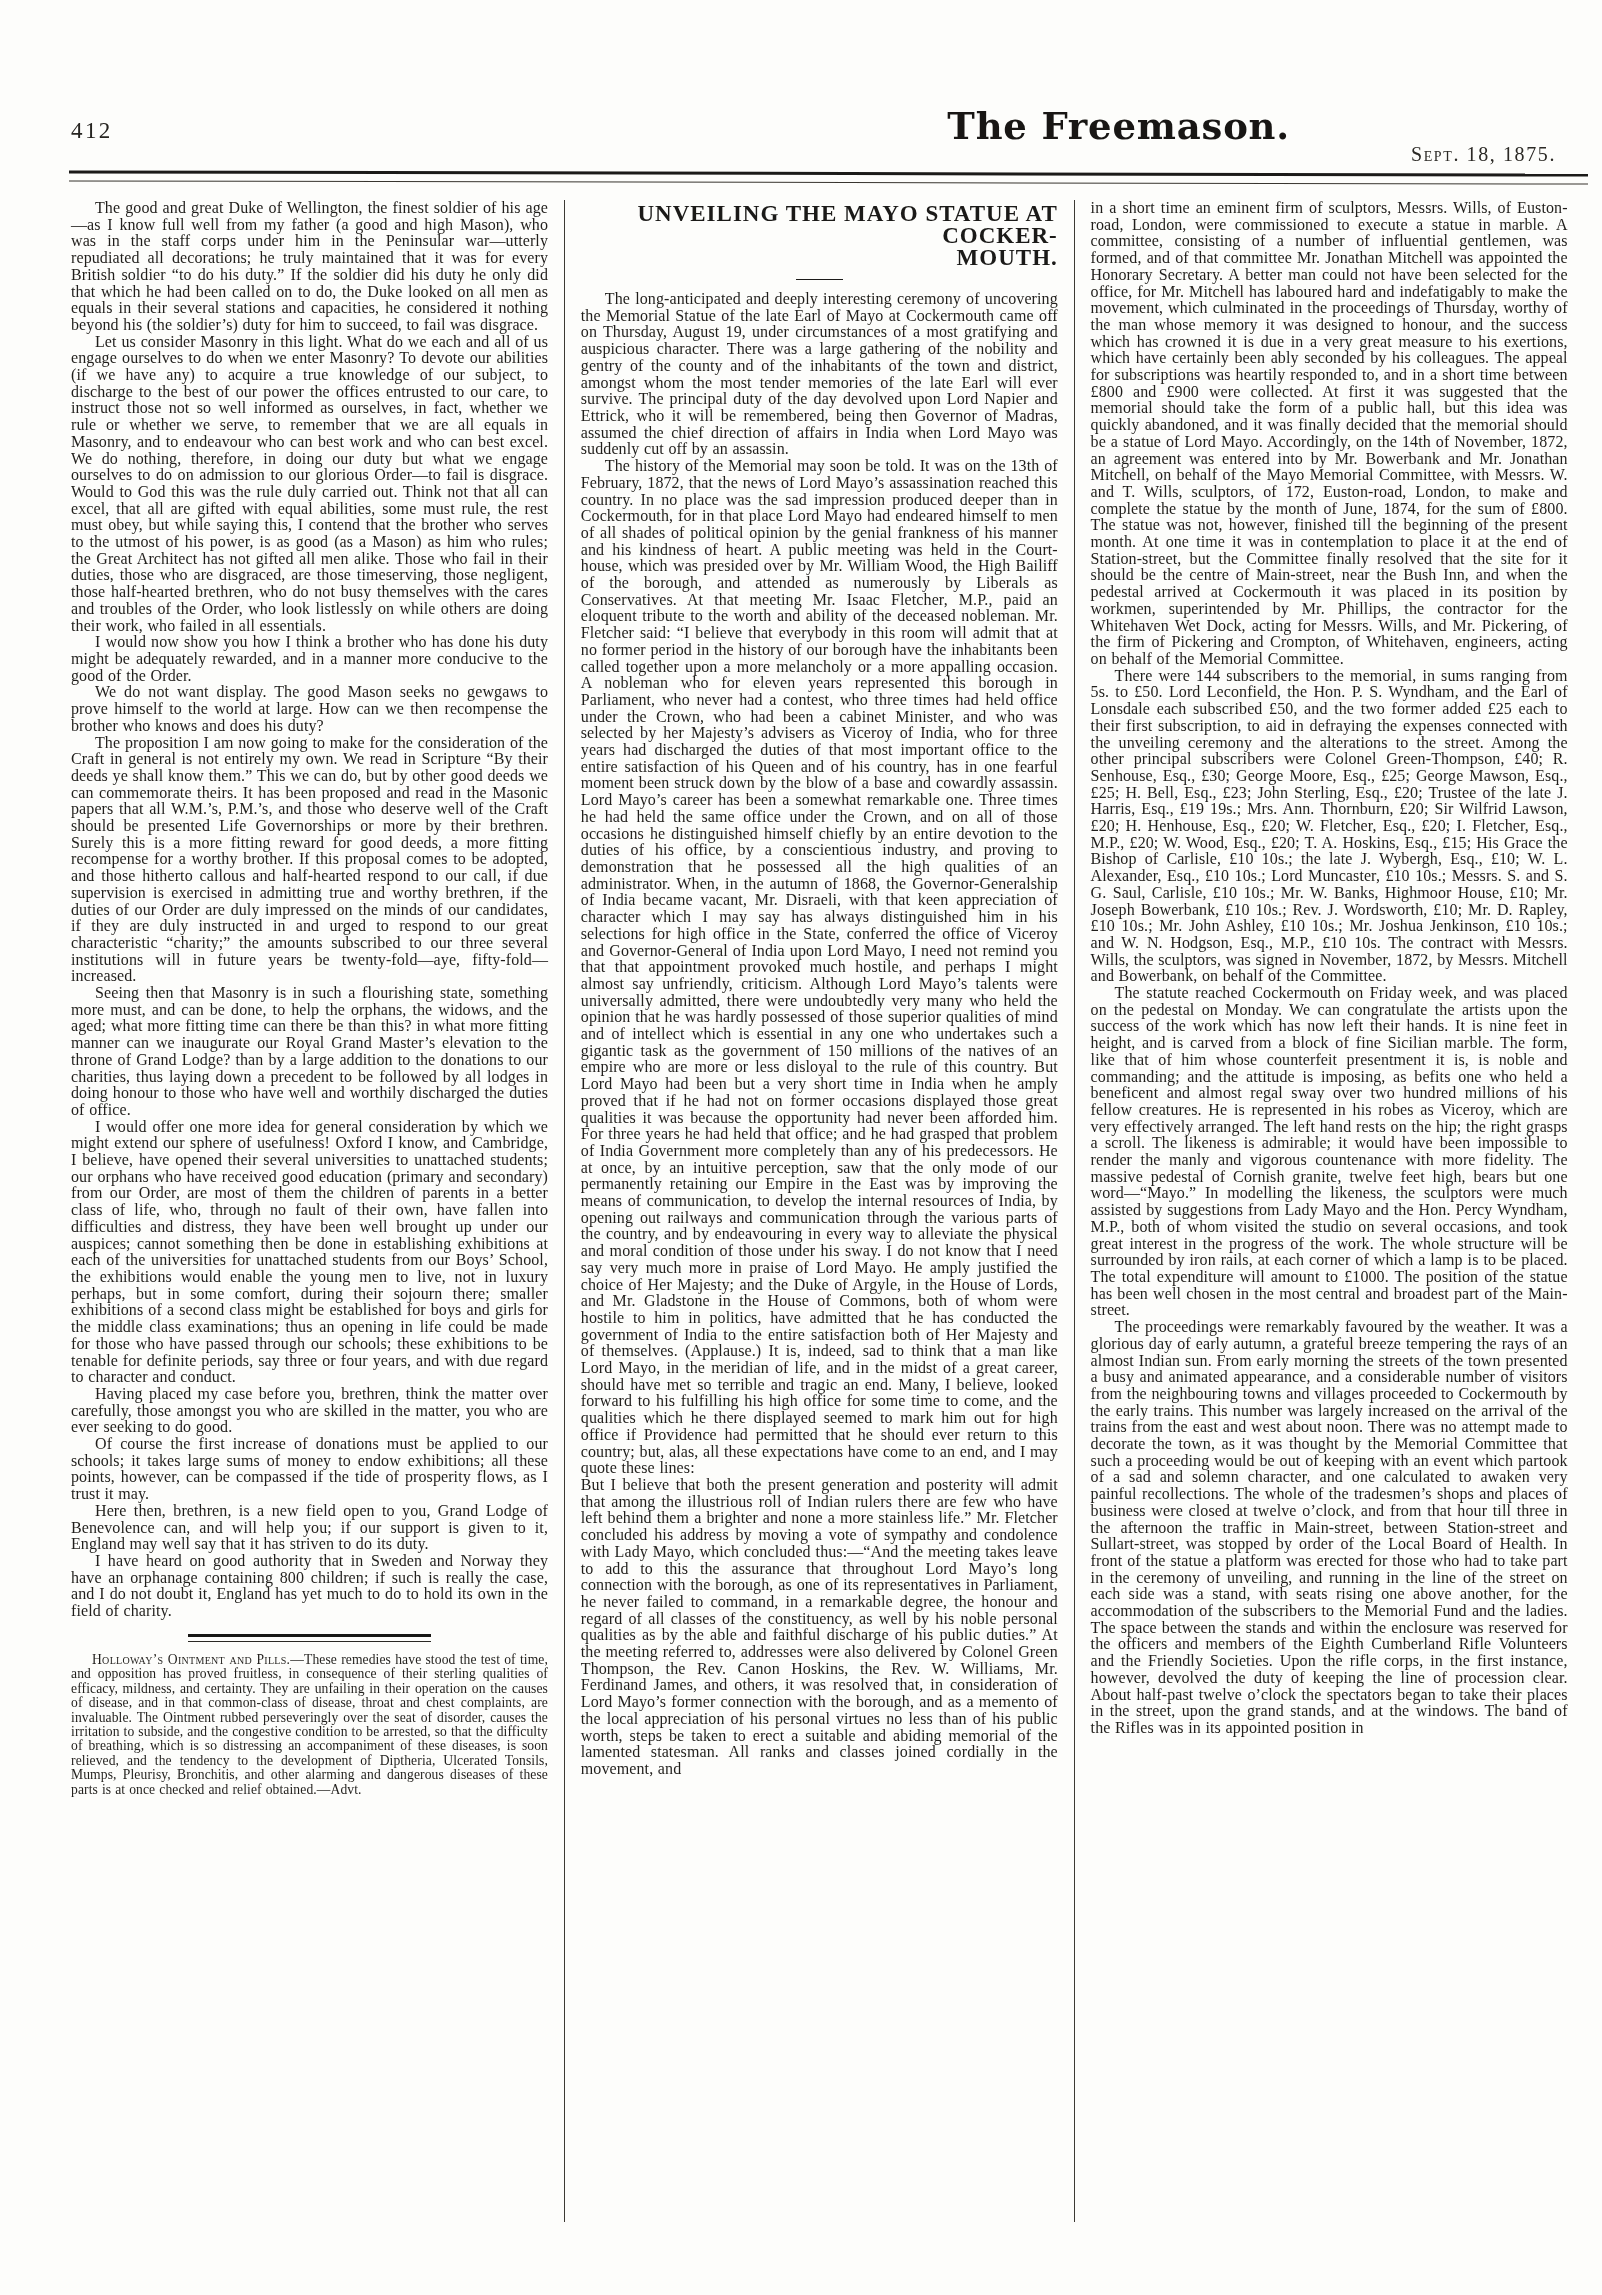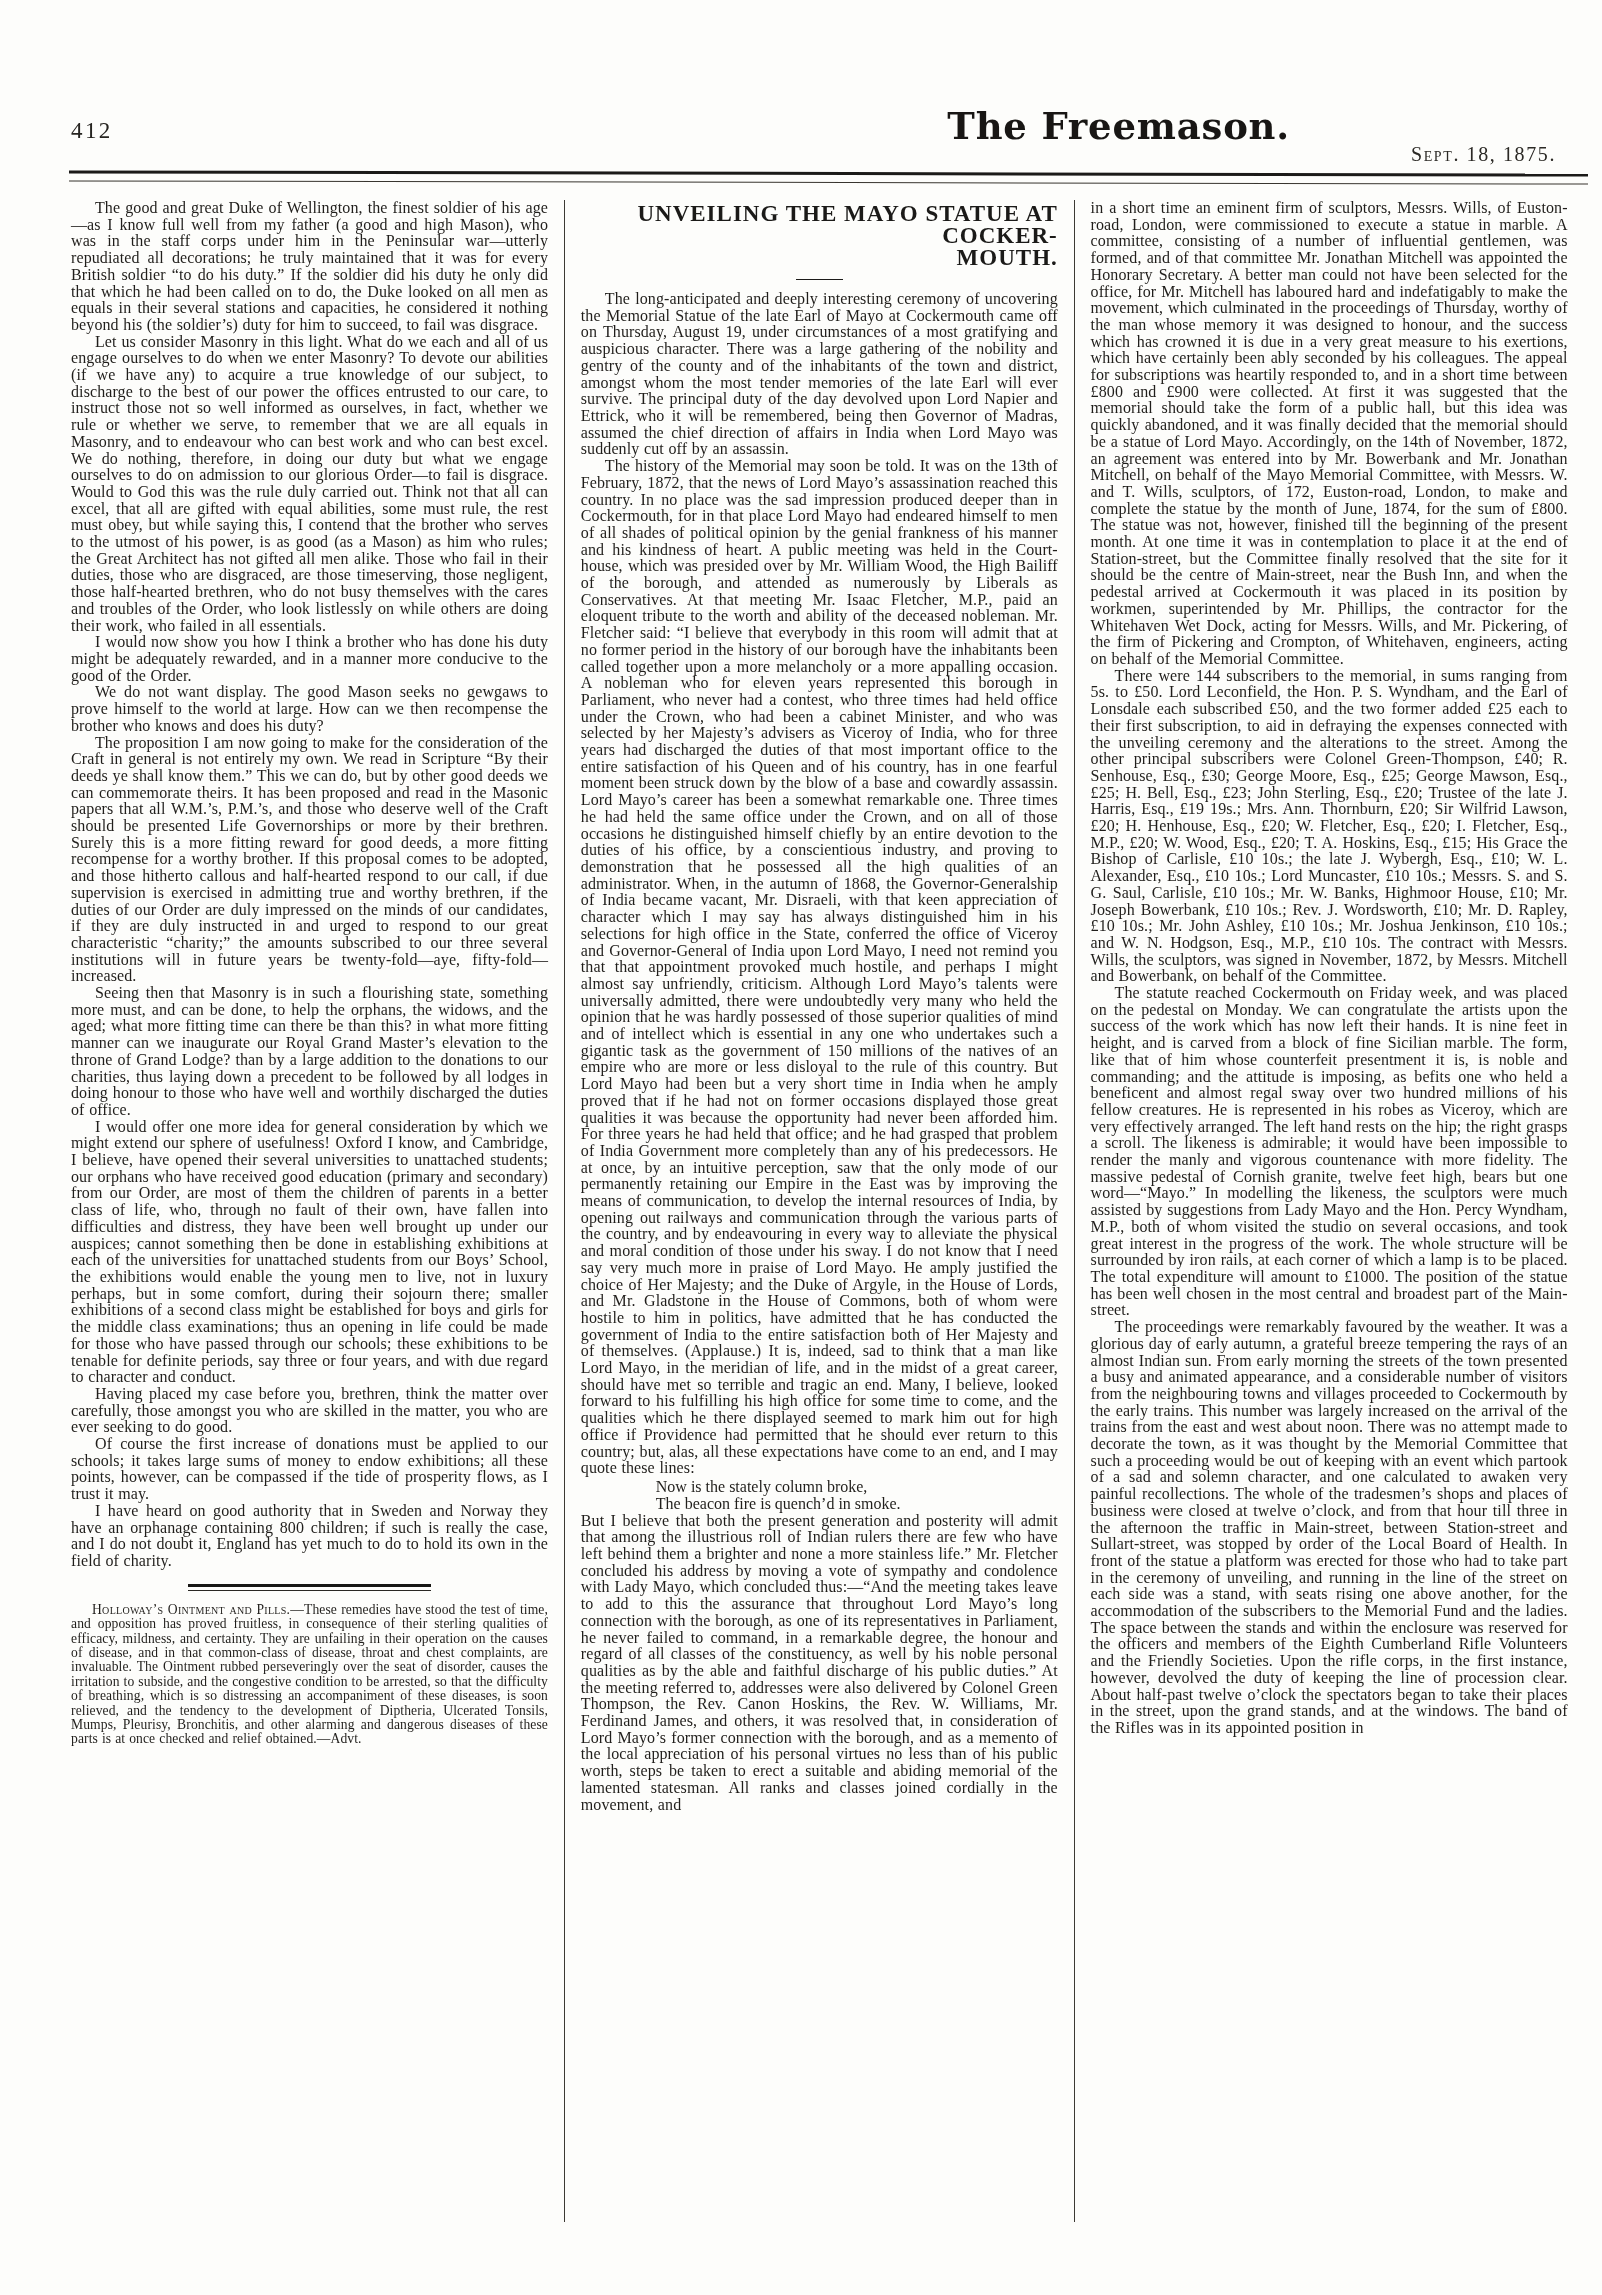--- a/index.html
+++ b/index.html
@@ -80,39 +80,36 @@
     <section class="col">
       <p>The good and great Duke of Wellington, the finest soldier of his age—as I know full well from my father (a good and high Mason), who was in the staff corps under him in the Peninsular war—utterly repudiated all decorations; he truly maintained that it was for every British soldier “to do his duty.” If the soldier did his duty he only did that which he had been called on to do, the Duke looked on all men as equals in their several stations and capacities, he considered it nothing beyond his (the soldier’s) duty for him to succeed, to fail was disgrace.</p>
       <p>Let us consider Masonry in this light. What do we each and all of us engage ourselves to do when we enter Masonry? To devote our abilities (if we have any) to acquire a true knowledge of our subject, to discharge to the best of our power the offices entrusted to our care, to instruct those not so well informed as ourselves, in fact, whether we rule or whether we serve, to remember that we are all equals in Masonry, and to endeavour who can best work and who can best excel. We do nothing, therefore, in doing our duty but what we engage ourselves to do on admission to our glorious Order—to fail is disgrace. Would to God this was the rule duly carried out. Think not that all can excel, that all are gifted with equal abilities, some must rule, the rest must obey, but while saying this, I contend that the brother who serves to the utmost of his power, is as good (as a Mason) as him who rules; the Great Architect has not gifted all men alike. Those who fail in their duties, those who are disgraced, are those timeserving, those negligent, those half-hearted brethren, who do not busy themselves with the cares and troubles of the Order, who look listlessly on while others are doing their work, who failed in all essentials.</p>
       <p>I would now show you how I think a brother who has done his duty might be adequately rewarded, and in a manner more conducive to the good of the Order.</p>
       <p>We do not want display. The good Mason seeks no gewgaws to prove himself to the world at large. How can we then recompense the brother who knows and does his duty?</p>
       <p>The proposition I am now going to make for the consideration of the Craft in general is not entirely my own. We read in Scripture “By their deeds ye shall know them.” This we can do, but by other good deeds we can commemorate theirs. It has been proposed and read in the Masonic papers that all W.M.’s, P.M.’s, and those who deserve well of the Craft should be presented Life Governorships or more by their brethren. Surely this is a more fitting reward for good deeds, a more fitting recompense for a worthy brother. If this proposal comes to be adopted, and those hitherto callous and half-hearted respond to our call, if due supervision is exercised in admitting true and worthy brethren, if the duties of our Order are duly impressed on the minds of our candidates, if they are duly instructed in and urged to respond to our great characteristic “charity;” the amounts subscribed to our three several institutions will in future years be twenty-fold—aye, fifty-fold—increased.</p>
       <p>Seeing then that Masonry is in such a flourishing state, something more must, and can be done, to help the orphans, the widows, and the aged; what more fitting time can there be than this? in what more fitting manner can we inaugurate our Royal Grand Master’s elevation to the throne of Grand Lodge? than by a large addition to the donations to our charities, thus laying down a precedent to be followed by all lodges in doing honour to those who have well and worthily discharged the duties of office.</p>
       <p>I would offer one more idea for general consideration by which we might extend our sphere of usefulness! Oxford I know, and Cambridge, I believe, have opened their several universities to unattached students; our orphans who have received good education (primary and secondary) from our Order, are most of them the children of parents in a better class of life, who, through no fault of their own, have fallen into difficulties and distress, they have been well brought up under our auspices; cannot something then be done in establishing exhibitions at each of the universities for unattached students from our Boys’ School, the exhibitions would enable the young men to live, not in luxury perhaps, but in some comfort, during their sojourn there; smaller exhibitions of a second class might be established for boys and girls for the middle class examinations; thus an opening in life could be made for those who have passed through our schools; these exhibitions to be tenable for definite periods, say three or four years, and with due regard to character and conduct.</p>
       <p>Having placed my case before you, brethren, think the matter over carefully, those amongst you who are skilled in the matter, you who are ever seeking to do good.</p>
       <p>Of course the first increase of donations must be applied to our schools; it takes large sums of money to endow exhibitions; all these points, however, can be compassed if the tide of prosperity flows, as I trust it may.</p>
+      <p>Here then, brethren, is a new field open to you, Grand Lodge of Benevolence can, and will help you; if our support is given to it, England may well say that it has striven to do its duty.</p>
       <p>I have heard on good authority that in Sweden and Norway they have an orphanage containing 800 children; if such is really the case, and I do not doubt it, England has yet much to do to hold its own in the field of charity.</p>
       <div class="ad-rule"></div>
       <p class="advert"><span class="adlead">Holloway’s Ointment and Pills.</span><span>—These remedies have stood the test of time, and opposition has proved fruitless, in consequence of their sterling qualities of efficacy, mildness, and certainty. They are unfailing in their operation on the causes of disease, and in that common-class of disease, throat and chest complaints, are invaluable. The Ointment rubbed perseveringly over the seat of disorder, causes the irritation to subside, and the congestive condition to be arrested, so that the difficulty of breathing, which is so distressing an accompaniment of these diseases, is soon relieved, and the tendency to the development of Diptheria, Ulcerated Tonsils, Mumps, Pleurisy, Bronchitis, and other alarming and dangerous diseases of these parts is at once checked and relief obtained.—Advt.</span></p>
     </section>
 
     <div class="vrule"></div>
 
     <section class="col">
       <h1 class="headline">
         <span class="hl-line">UNVEILING THE MAYO STATUE AT COCKER-</span>
         <span class="hl-line">MOUTH.</span>
       </h1>
       <div class="head-dash"></div>
       <p>The long-anticipated and deeply interesting ceremony of uncovering the Memorial Statue of the late Earl of Mayo at Cockermouth came off on Thursday, August 19, under circumstances of a most gratifying and auspicious character. There was a large gathering of the nobility and gentry of the county and of the inhabitants of the town and district, amongst whom the most tender memories of the late Earl will ever survive. The principal duty of the day devolved upon Lord Napier and Ettrick, who it will be remembered, being then Governor of Madras, assumed the chief direction of affairs in India when Lord Mayo was suddenly cut off by an assassin.</p>
       <p>The history of the Memorial may soon be told. It was on the 13th of February, 1872, that the news of Lord Mayo’s assassination reached this country. In no place was the sad impression produced deeper than in Cockermouth, for in that place Lord Mayo had endeared himself to men of all shades of political opinion by the genial frankness of his manner and his kindness of heart. A public meeting was held in the Court-house, which was presided over by Mr. William Wood, the High Bailiff of the borough, and attended as numerously by Liberals as Conservatives. At that meeting Mr. Isaac Fletcher, M.P., paid an eloquent tribute to the worth and ability of the deceased nobleman. Mr. Fletcher said: “I believe that everybody in this room will admit that at no former period in the history of our borough have the inhabitants been called together upon a more melancholy or a more appalling occasion. A nobleman who for eleven years represented this borough in Parliament, who never had a contest, who three times had held office under the Crown, who had been a cabinet Minister, and who was selected by her Majesty’s advisers as Viceroy of India, who for three years had discharged the duties of that most important office to the entire satisfaction of his Queen and of his country, has in one fearful moment been struck down by the blow of a base and cowardly assassin. Lord Mayo’s career has been a somewhat remarkable one. Three times he had held the same office under the Crown, and on all of those occasions he distinguished himself chiefly by an entire devotion to the duties of his office, by a conscientious industry, and proving to demonstration that he possessed all the high qualities of an administrator. When, in the autumn of 1868, the Governor-Generalship of India became vacant, Mr. Disraeli, with that keen appreciation of character which I may say has always distinguished him in his selections for high office in the State, conferred the office of Viceroy and Governor-General of India upon Lord Mayo, I need not remind you that that appointment provoked much hostile, and perhaps I might almost say unfriendly, criticism. Although Lord Mayo’s talents were universally admitted, there were undoubtedly very many who held the opinion that he was hardly possessed of those superior qualities of mind and of intellect which is essential in any one who undertakes such a gigantic task as the government of 150 millions of the natives of an empire who are more or less disloyal to the rule of this country. But Lord Mayo had been but a very short time in India when he amply proved that if he had not on former occasions displayed those great qualities it was because the opportunity had never been afforded him. For three years he had held that office; and he had grasped that problem of India Government more completely than any of his predecessors. He at once, by an intuitive perception, saw that the only mode of our permanently retaining our Empire in the East was by improving the means of communication, to develop the internal resources of India, by opening out railways and communication through the various parts of the country, and by endeavouring in every way to alleviate the physical and moral condition of those under his sway. I do not know that I need say very much more in praise of Lord Mayo. He amply justified the choice of Her Majesty; and the Duke of Argyle, in the House of Lords, and Mr. Gladstone in the House of Commons, both of whom were hostile to him in politics, have admitted that he has conducted the government of India to the entire satisfaction both of Her Majesty and of themselves. (Applause.) It is, indeed, sad to think that a man like Lord Mayo, in the meridian of life, and in the midst of a great career, should have met so terrible and tragic an end. Many, I believe, looked forward to his fulfilling his high office for some time to come, and the qualities which he there displayed seemed to mark him out for high office if Providence had permitted that he should ever return to this country; but, alas, all these expectations have come to an end, and I may quote these lines:</p>
-      <div class="verse">
-        <div>Now is the stately column broke,</div>
-        <div>The beacon fire is quench’d in smoke.</div>
-      </div>
       <p class="noindent">But I believe that both the present generation and posterity will admit that among the illustrious roll of Indian rulers there are few who have left behind them a brighter and none a more stainless life.” Mr. Fletcher concluded his address by moving a vote of sympathy and condolence with Lady Mayo, which concluded thus:—“And the meeting takes leave to add to this the assurance that throughout Lord Mayo’s long connection with the borough, as one of its representatives in Parliament, he never failed to command, in a remarkable degree, the honour and regard of all classes of the constituency, as well by his noble personal qualities as by the able and faithful discharge of his public duties.” At the meeting referred to, addresses were also delivered by Colonel Green Thompson, the Rev. Canon Hoskins, the Rev. W. Williams, Mr. Ferdinand James, and others, it was resolved that, in consideration of Lord Mayo’s former connection with the borough, and as a memento of the local appreciation of his personal virtues no less than of his public worth, steps be taken to erect a suitable and abiding memorial of the lamented statesman. All ranks and classes joined cordially in the movement, and</p>
     </section>
 
     <div class="vrule"></div>
 
     <section class="col">
       <p class="noindent">in a short time an eminent firm of sculptors, Messrs. Wills, of Euston-road, London, were commissioned to execute a statue in marble. A committee, consisting of a number of influential gentlemen, was formed, and of that committee Mr. Jonathan Mitchell was appointed the Honorary Secretary. A better man could not have been selected for the office, for Mr. Mitchell has laboured hard and indefatigably to make the movement, which culminated in the proceedings of Thursday, worthy of the man whose memory it was designed to honour, and the success which has crowned it is due in a very great measure to his exertions, which have certainly been ably seconded by his colleagues. The appeal for subscriptions was heartily responded to, and in a short time between £800 and £900 were collected. At first it was suggested that the memorial should take the form of a public hall, but this idea was quickly abandoned, and it was finally decided that the memorial should be a statue of Lord Mayo. Accordingly, on the 14th of November, 1872, an agreement was entered into by Mr. Bowerbank and Mr. Jonathan Mitchell, on behalf of the Mayo Memorial Committee, with Messrs. W. and T. Wills, sculptors, of 172, Euston-road, London, to make and complete the statue by the month of June, 1874, for the sum of £800. The statue was not, however, finished till the beginning of the present month. At one time it was in contemplation to place it at the end of Station-street, but the Committee finally resolved that the site for it should be the centre of Main-street, near the Bush Inn, and when the pedestal arrived at Cockermouth it was placed in its position by workmen, superintended by Mr. Phillips, the contractor for the Whitehaven Wet Dock, acting for Messrs. Wills, and Mr. Pickering, of the firm of Pickering and Crompton, of Whitehaven, engineers, acting on behalf of the Memorial Committee.</p>
       <p>There were 144 subscribers to the memorial, in sums ranging from 5s. to £50. Lord Leconfield, the Hon. P. S. Wyndham, and the Earl of Lonsdale each subscribed £50, and the two former added £25 each to their first subscription, to aid in defraying the expenses connected with the unveiling ceremony and the alterations to the street. Among the other principal subscribers were Colonel Green-Thompson, £40; R. Senhouse, Esq., £30; George Moore, Esq., £25; George Mawson, Esq., £25; H. Bell, Esq., £23; John Sterling, Esq., £20; Trustee of the late J. Harris, Esq., £19 19s.; Mrs. Ann. Thornburn, £20; Sir Wilfrid Lawson, £20; H. Henhouse, Esq., £20; W. Fletcher, Esq., £20; I. Fletcher, Esq., M.P., £20; W. Wood, Esq., £20; T. A. Hoskins, Esq., £15; His Grace the Bishop of Carlisle, £10 10s.; the late J. Wybergh, Esq., £10; W. L. Alexander, Esq., £10 10s.; Lord Muncaster, £10 10s.; Messrs. S. and S. G. Saul, Carlisle, £10 10s.; Mr. W. Banks, Highmoor House, £10; Mr. Joseph Bowerbank, £10 10s.; Rev. J. Wordsworth, £10; Mr. D. Rapley, £10 10s.; Mr. John Ashley, £10 10s.; Mr. Joshua Jenkinson, £10 10s.; and W. N. Hodgson, Esq., M.P., £10 10s. The contract with Messrs. Wills, the sculptors, was signed in November, 1872, by Messrs. Mitchell and Bowerbank, on behalf of the Committee.</p>
       <p>The statute reached Cockermouth on Friday week, and was placed on the pedestal on Monday. We can congratulate the artists upon the success of the work which has now left their hands. It is nine feet in height, and is carved from a block of fine Sicilian marble. The form, like that of him whose counterfeit presentment it is, is noble and commanding; and the attitude is imposing, as befits one who held a beneficent and almost regal sway over two hundred millions of his fellow creatures. He is represented in his robes as Viceroy, which are very effectively arranged. The left hand rests on the hip; the right grasps a scroll. The likeness is admirable; it would have been impossible to render the manly and vigorous countenance with more fidelity. The massive pedestal of Cornish granite, twelve feet high, bears but one word—“Mayo.” In modelling the likeness, the sculptors were much assisted by suggestions from Lady Mayo and the Hon. Percy Wyndham, M.P., both of whom visited the studio on several occasions, and took great interest in the progress of the work. The whole structure will be surrounded by iron rails, at each corner of which a lamp is to be placed. The total expenditure will amount to £1000. The position of the statue has been well chosen in the most central and broadest part of the Main-street.</p>
       <p>The proceedings were remarkably favoured by the weather. It was a glorious day of early autumn, a grateful breeze tempering the rays of an almost Indian sun. From early morning the streets of the town presented a busy and animated appearance, and a considerable number of visitors from the neighbouring towns and villages proceeded to Cockermouth by the early trains. This number was largely increased on the arrival of the trains from the east and west about noon. There was no attempt made to decorate the town, as it was thought by the Memorial Committee that such a proceeding would be out of keeping with an event which partook of a sad and solemn character, and one calculated to awaken very painful recollections. The whole of the tradesmen’s shops and places of business were closed at twelve o’clock, and from that hour till three in the afternoon the traffic in Main-street, between Station-street and Sullart-street, was stopped by order of the Local Board of Health. In front of the statue a platform was erected for those who had to take part in the ceremony of unveiling, and running in the line of the street on each side was a stand, with seats rising one above another, for the accommodation of the subscribers to the Memorial Fund and the ladies. The space between the stands and within the enclosure was reserved for the officers and members of the Eighth Cumberland Rifle Volunteers and the Friendly Societies. Upon the rifle corps, in the first instance, however, devolved the duty of keeping the line of procession clear. About half-past twelve o’clock the spectators began to take their places in the street, upon the grand stands, and at the windows. The band of the Rifles was in its appointed position in</p>

